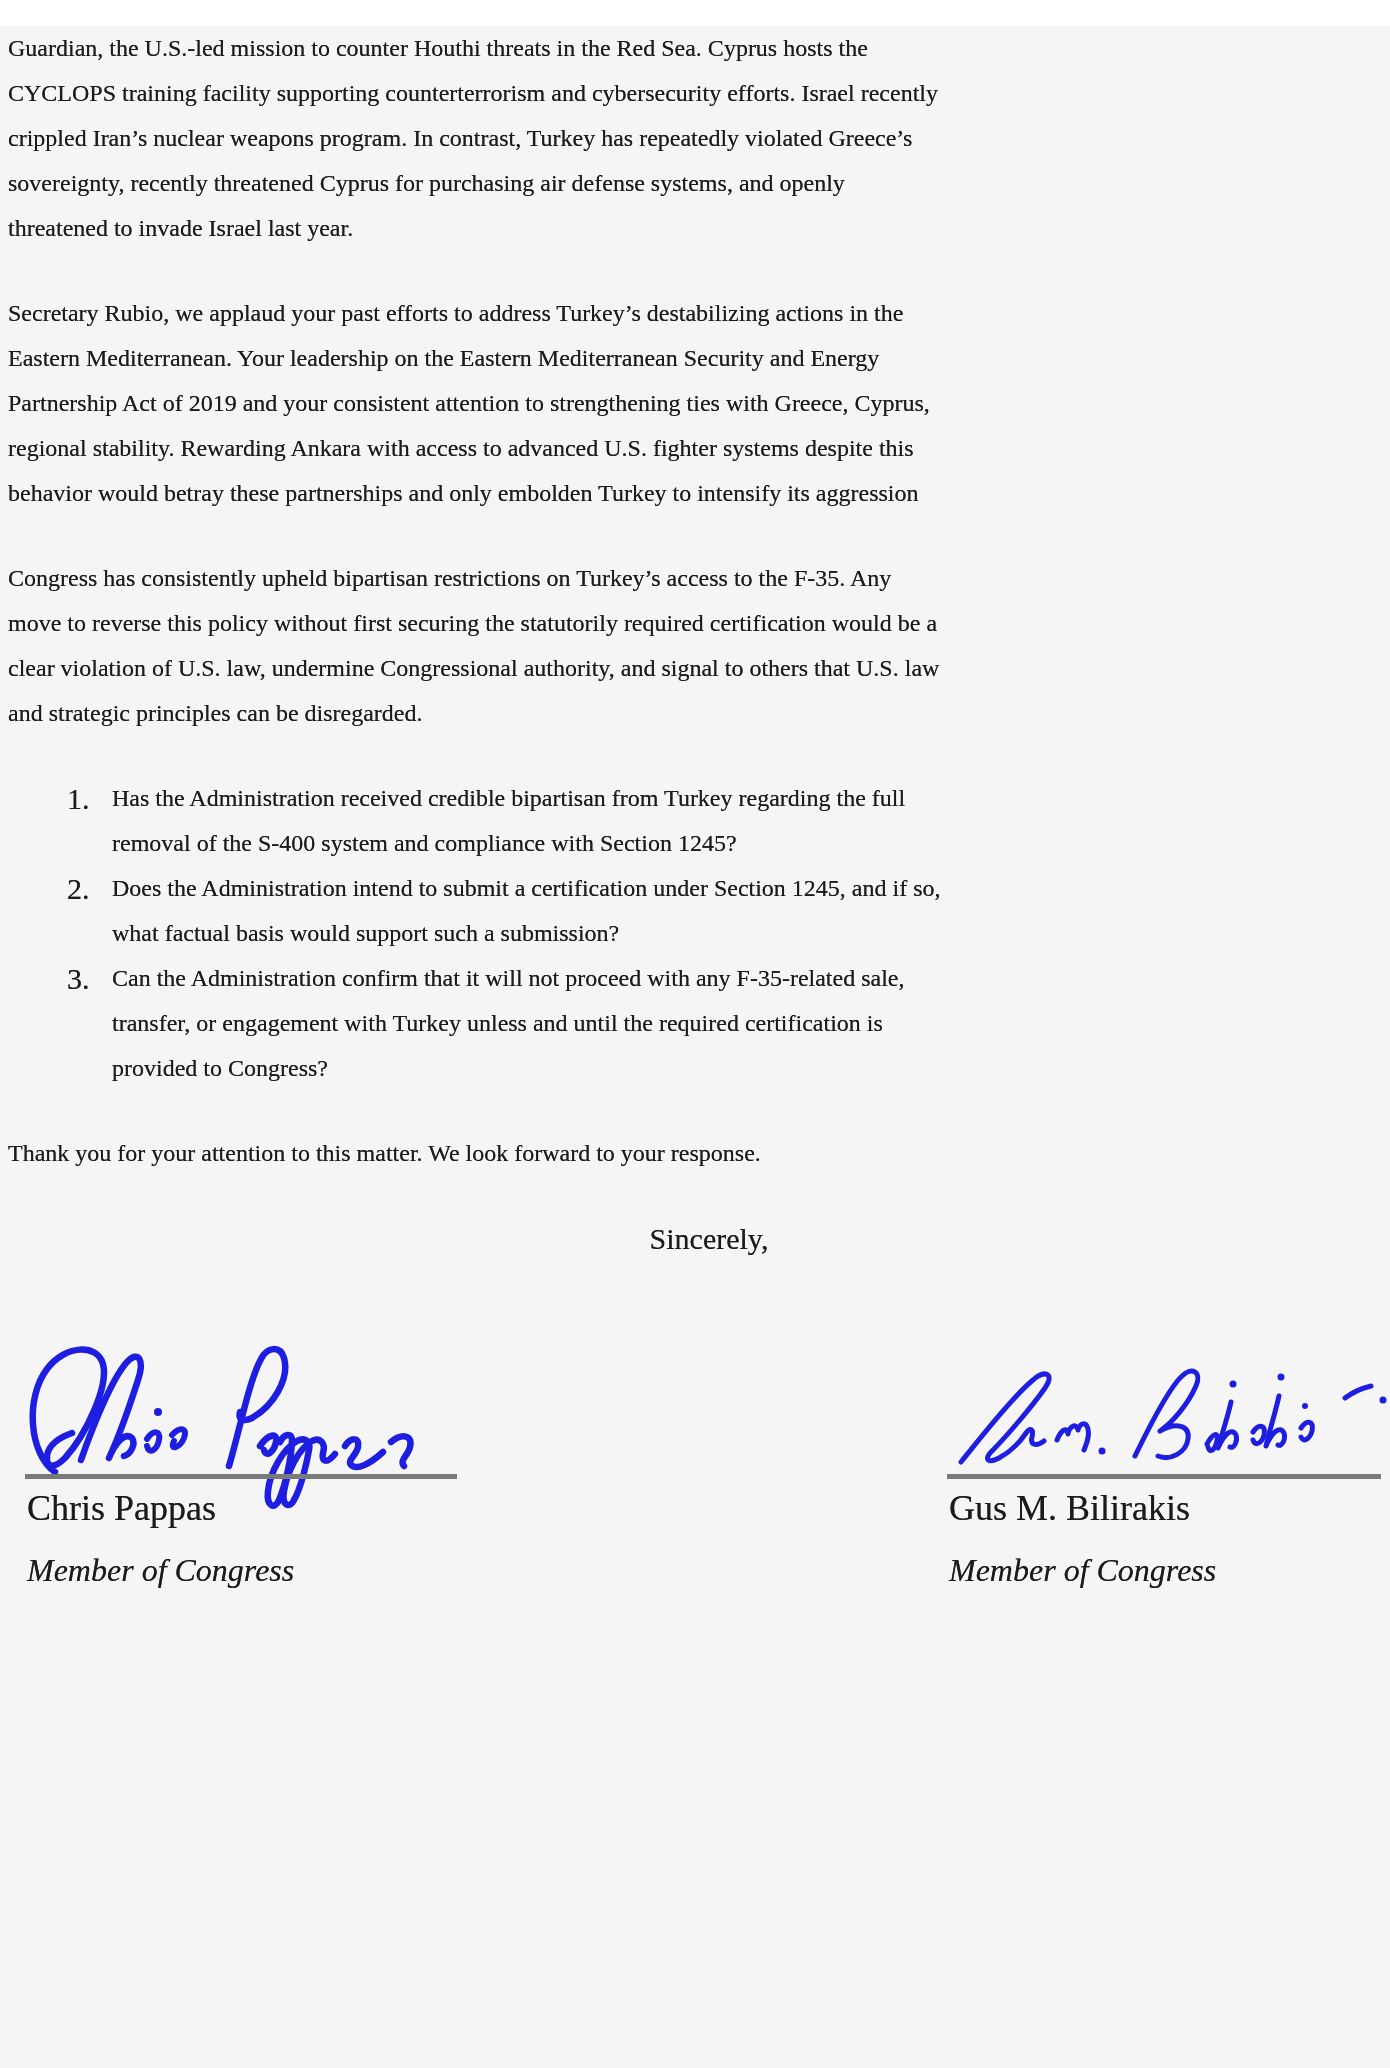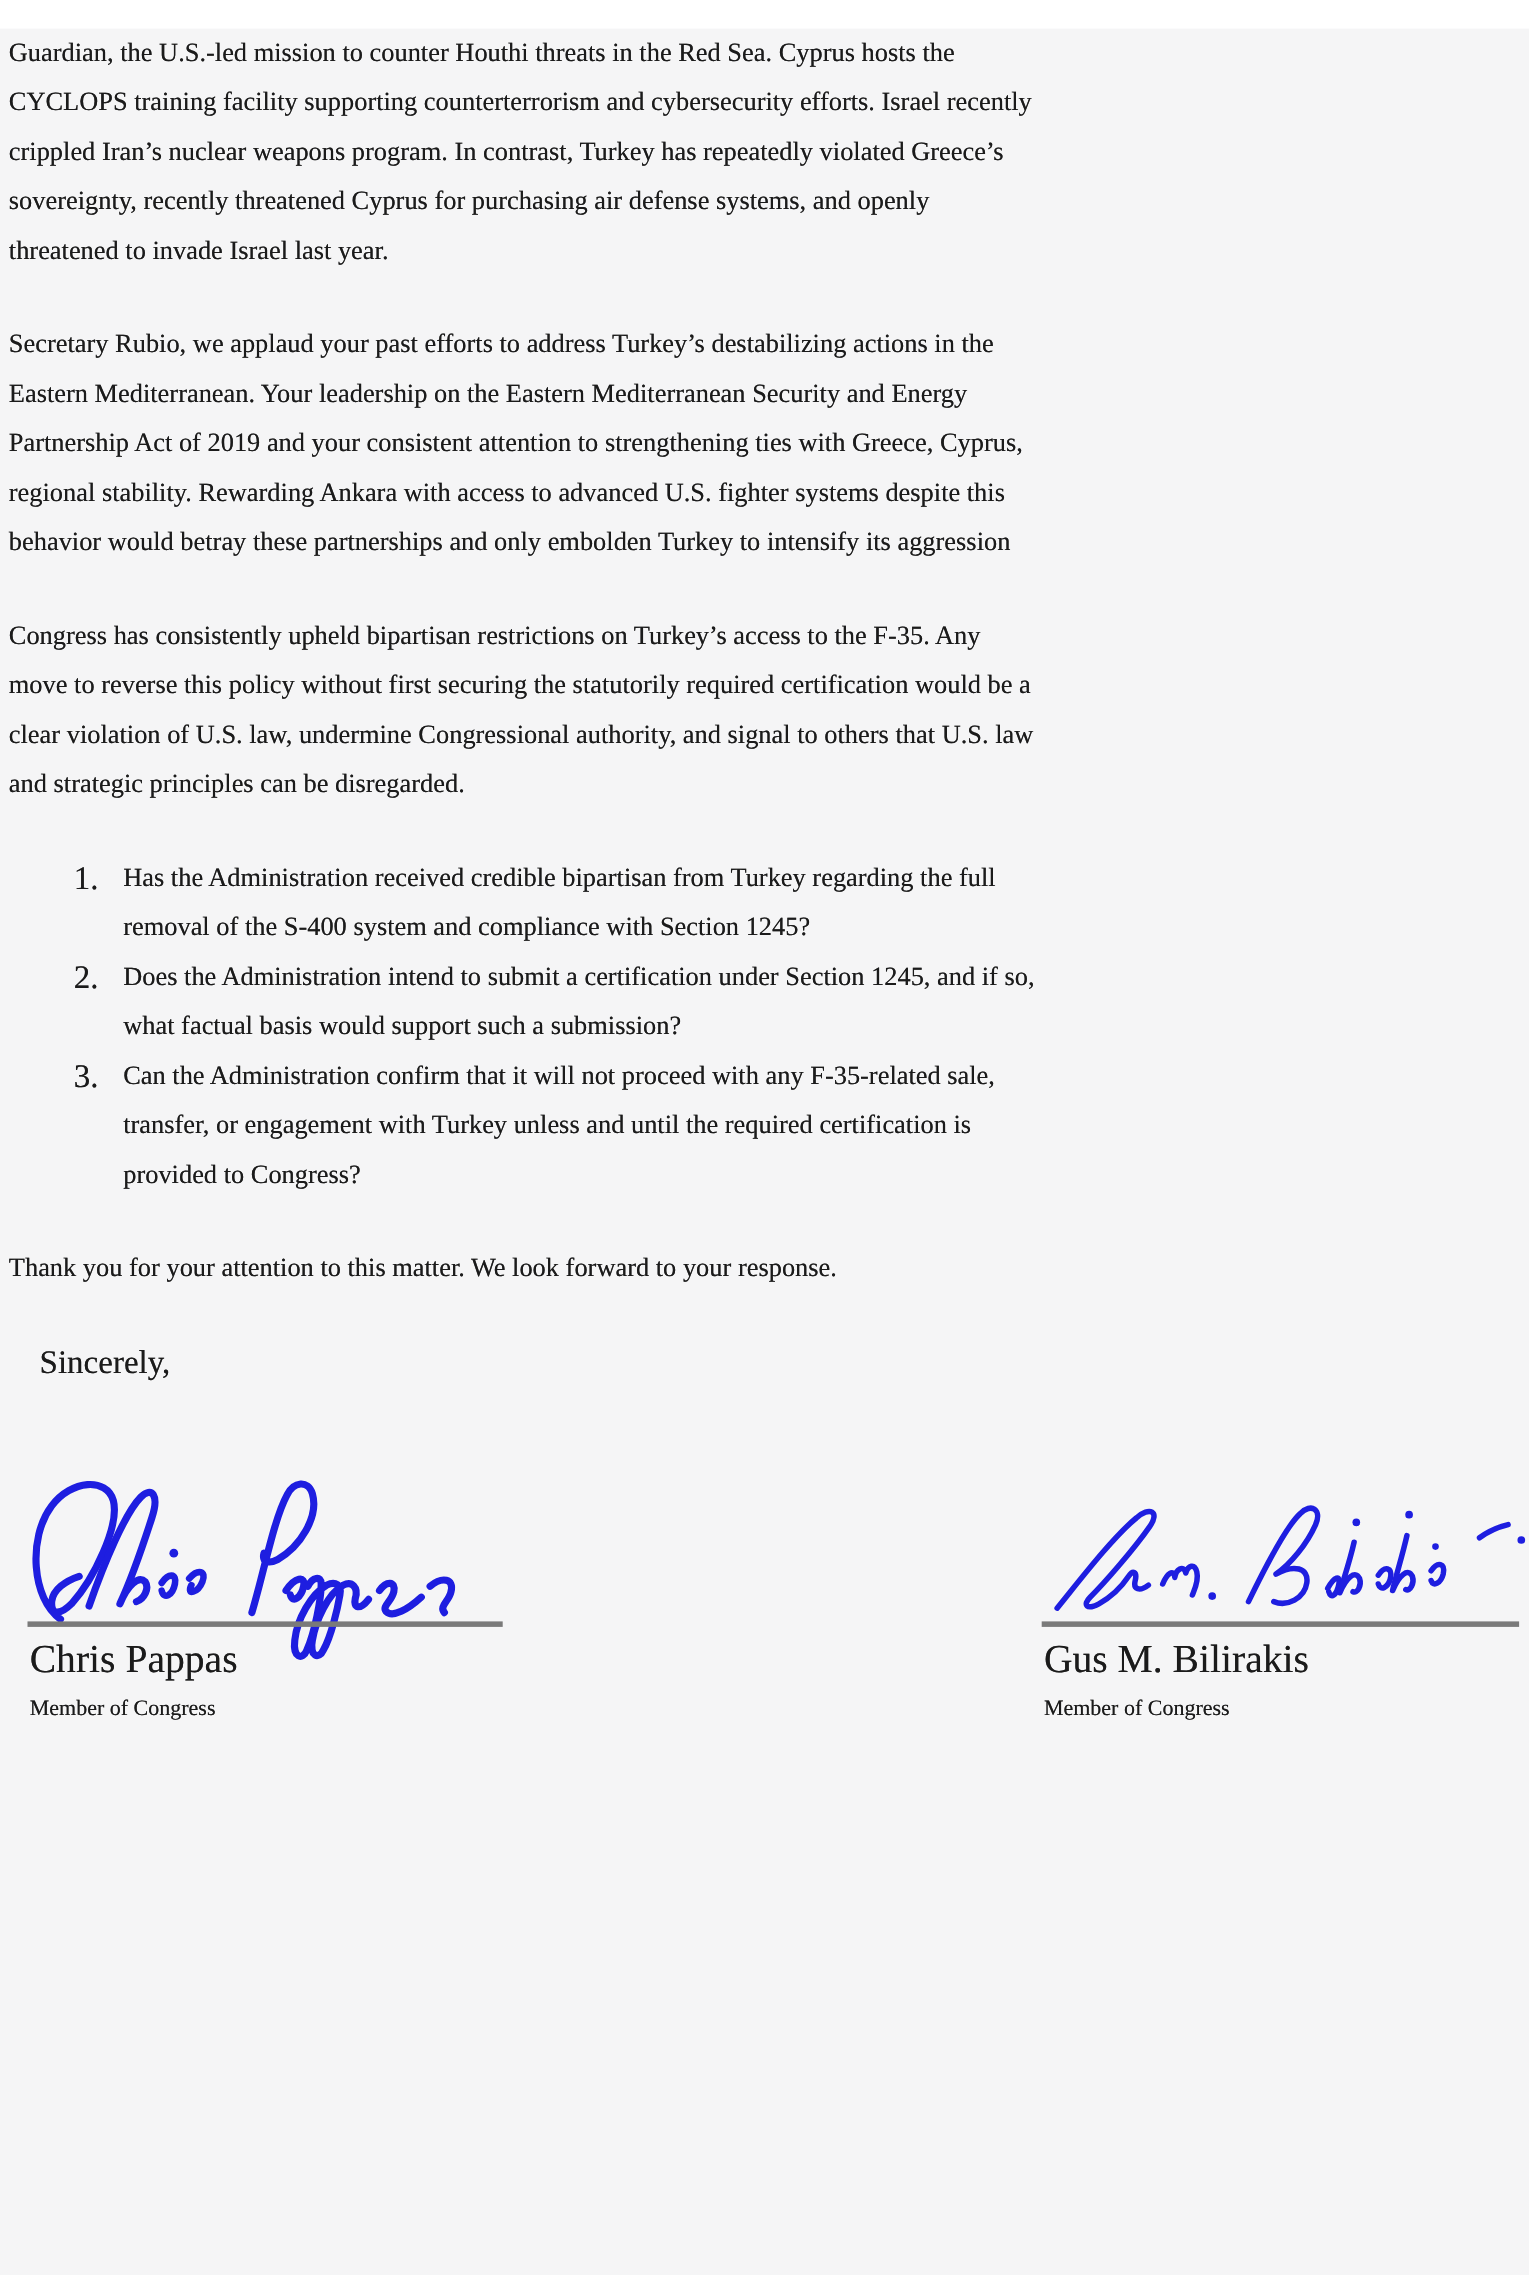--- a/index.html
+++ b/index.html
@@ -26,21 +26,21 @@
   .questions{margin:0 0 40px 0;}
   .qrow{display:flex;}
   .qnum{
     flex:none;width:45px;margin-left:59px;
     font-size:30px;line-height:45px;
     text-shadow:0 0 0.6px rgba(25,25,25,0.75);
   }
   .qlines{flex:1;min-width:0;}
   .signoff{
     margin:0;
-    font-size:30px;line-height:45px;text-align:left;text-indent:28px;
+    font-size:30px;line-height:45px;text-align:center;text-indent:28px;
     text-shadow:0 0 0.6px rgba(25,25,25,0.75);
   }
   .sig-row{position:relative;height:280px;margin-top:79px;}
   .sig-block{position:absolute;top:0;width:460px;height:270px;}
   .sig-left{left:17px;}
   .sig-right{left:939px;}
   .sig-svg{position:absolute;color:var(--sig,#1e1ee0);}
   .sig-svg path{fill:none;stroke:currentColor;stroke-linecap:round;stroke-linejoin:round;}
   .sig-svg circle{fill:currentColor;stroke:none;}
   .svg-left{top:2px;left:-6px;}
@@ -48,23 +48,24 @@
   .sig-line{
     position:absolute;top:134px;left:0;width:432px;height:5px;
     background:var(--line,#7a7a7a);
   }
   .sig-name{
     position:absolute;top:147px;left:2px;
     font-size:36px;line-height:42px;white-space:nowrap;
     text-shadow:0 0 0.6px rgba(25,25,25,0.75);
   }
   .sig-title{
-    position:absolute;top:192px;left:2px;
-    font-size:20px;line-height:42px;white-space:nowrap;
+    position:absolute;top:209px;left:2px;
+    font-size:32px;line-height:42px;white-space:nowrap;
     text-shadow:0 0 0.6px rgba(25,25,25,0.75);
+    font-style:italic;
   }
 </style>
 </head>
 <body>
 
 <div class="page">
   <div class="top-strip"></div>
 
   <div class="content">
 

